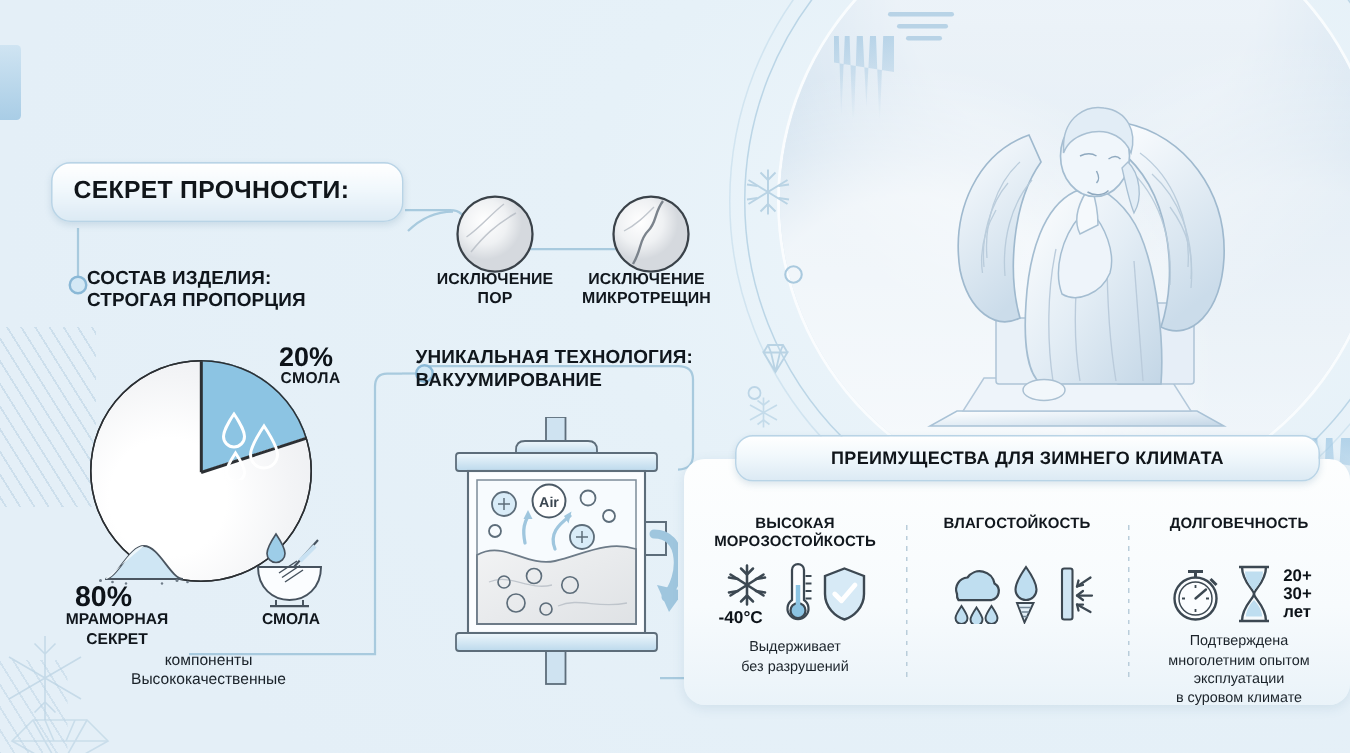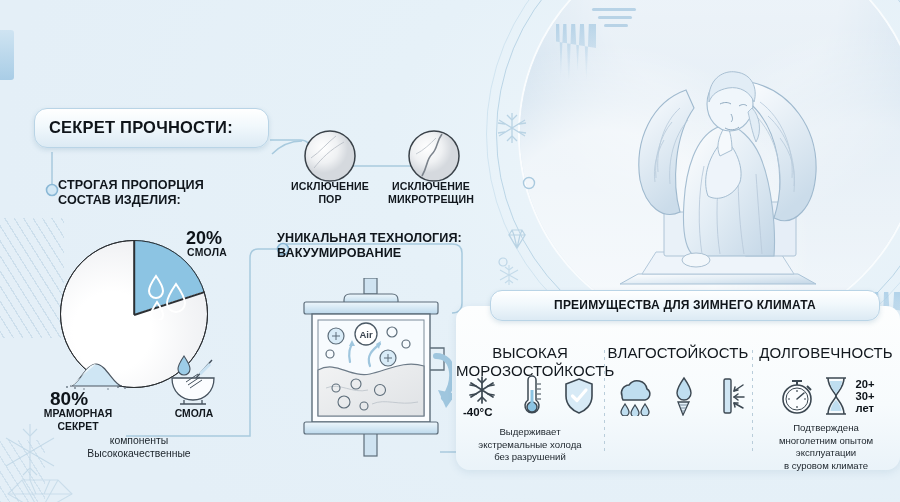--- a/index.html
+++ b/index.html
@@ -158,25 +158,25 @@
   
   #benefits-panel {
     position:absolute; left:456px; top:306px; width: 444px; height: 164px;
     background: linear-gradient(180deg,#fdfefe 0%,#f7fbfd 60%,#eaf3f9 100%);
     border-radius: 14px 14px 14px 14px;
     box-shadow: 0 2px 8px rgba(80,125,160,.14);
   }
   .bcol { position:absolute; top:0; height:164px; }
   .bcol-title {
     position:absolute; top:38px; left:0; width:100%; text-align:center;
-    font-weight:normal; font-size:15px; color:#11171d; line-height:1.2; letter-spacing:.1px;
+    font-weight:bold; font-size:10px; color:#11171d; line-height:1.2; letter-spacing:.1px;
   }
   .bcol-icons {
     position:absolute; top:66px; left:0; width:100%; height:48px;
-    display:flex; align-items:center; justify-content:center; gap:21px;
+    display:flex; align-items:center; justify-content:center; gap:5px;
   }
   .bcol-desc {
     position:absolute; top:120px; left:0; width:100%; text-align:center;
     font-size:9.6px; color:#1b232a; line-height:1.32;
   }
   .divider {
     position:absolute; top:44px; width:1px; height:104px;
     background: repeating-linear-gradient(180deg,#b9cdda 0 3px, transparent 3px 7px);
   }
   .temp-text { font-size:11.5px; font-weight:bold; color:#0d1319; }
@@ -315,22 +315,22 @@
       <circle cx="283" cy="249" r="5.5"></circle>
       <circle cx="512" cy="175" r="0"></circle>
     </g>
   </svg>
 
   <div class="pill" id="main-title">
     <div>СЕКРЕТ ПРОЧНОСТИ:</div>
   </div>
 
   <div class="sub-head" id="composition-head">
+    <div>СОСТАВ ИЗДЕЛИЯ:</div>
     <div>СТРОГАЯ ПРОПОРЦИЯ</div>
-    <div>СОСТАВ ИЗДЕЛИЯ:</div>
   </div>
 
   <div id="pie-wrap">
     <div class="pie-marble"></div>
     <div class="pie-slice"></div>
     <div class="pie-edge"></div>
     <div class="slice-line" style="transform:rotate(-90deg);"></div>
     <div class="slice-line" style="transform:rotate(-18deg);"></div>
     <svg style="position:absolute;left:82px;top:28px;" width="52" height="52">
       <g fill="none" stroke="#ffffff" stroke-width="2">
@@ -510,21 +510,20 @@
             <path d="M17 10 H21 M17 15 H21 M17 20 H21 M17 25 H21" stroke-width="1.2"></path>
           </g>
         </svg>
         <svg width="32" height="38">
           <path d="M16 2 L29 7 V19 C29 28 22 34 16 36 C10 34 3 28 3 19 V7 Z" fill="#d7eaf6" stroke="#3c4852" stroke-width="1.6"></path>
           <path d="M9.5 19 L14 23.5 L23 13" stroke="#ffffff" stroke-width="3.2" fill="none" stroke-linecap="round" stroke-linejoin="round"></path>
         </svg>
       </div>
       <div class="bcol-desc">
         <div>Выдерживает</div>
-        <div>экстремальные холода</div>
         <div>без разрушений</div>
       </div>
     </div>
 
     <div class="bcol" style="left:148px;width:148px;">
       <div class="bcol-title">
         <div>ВЛАГОСТОЙКОСТЬ</div>
       </div>
       <div class="bcol-icons">
         <svg width="42" height="40">

